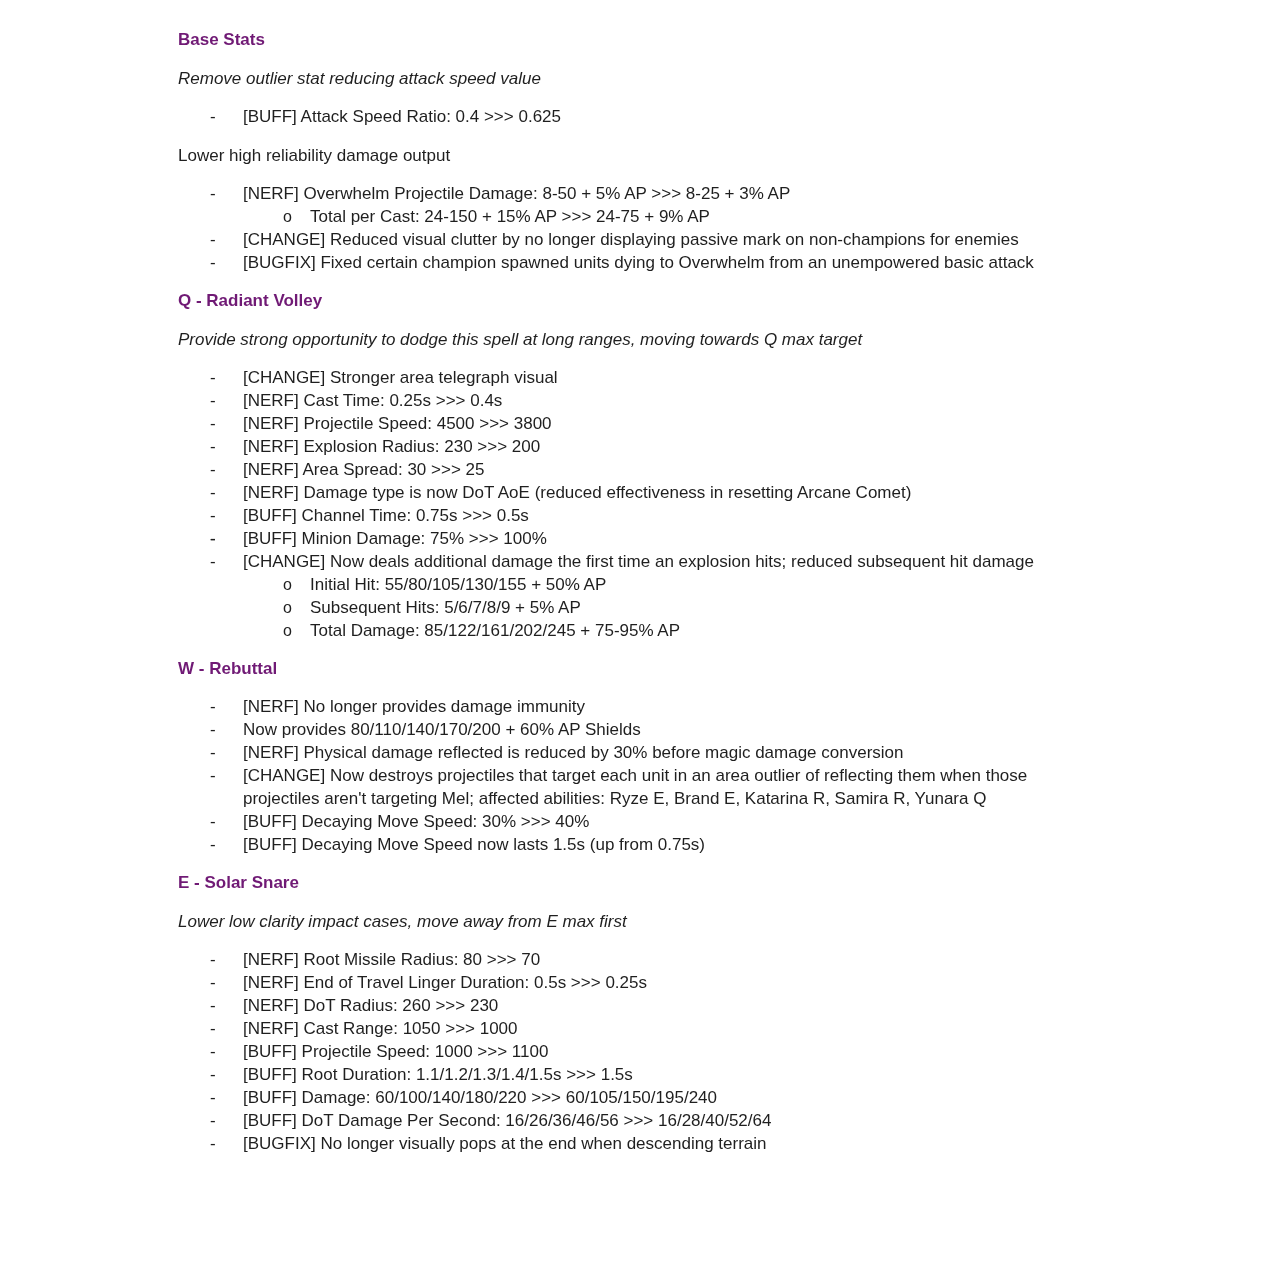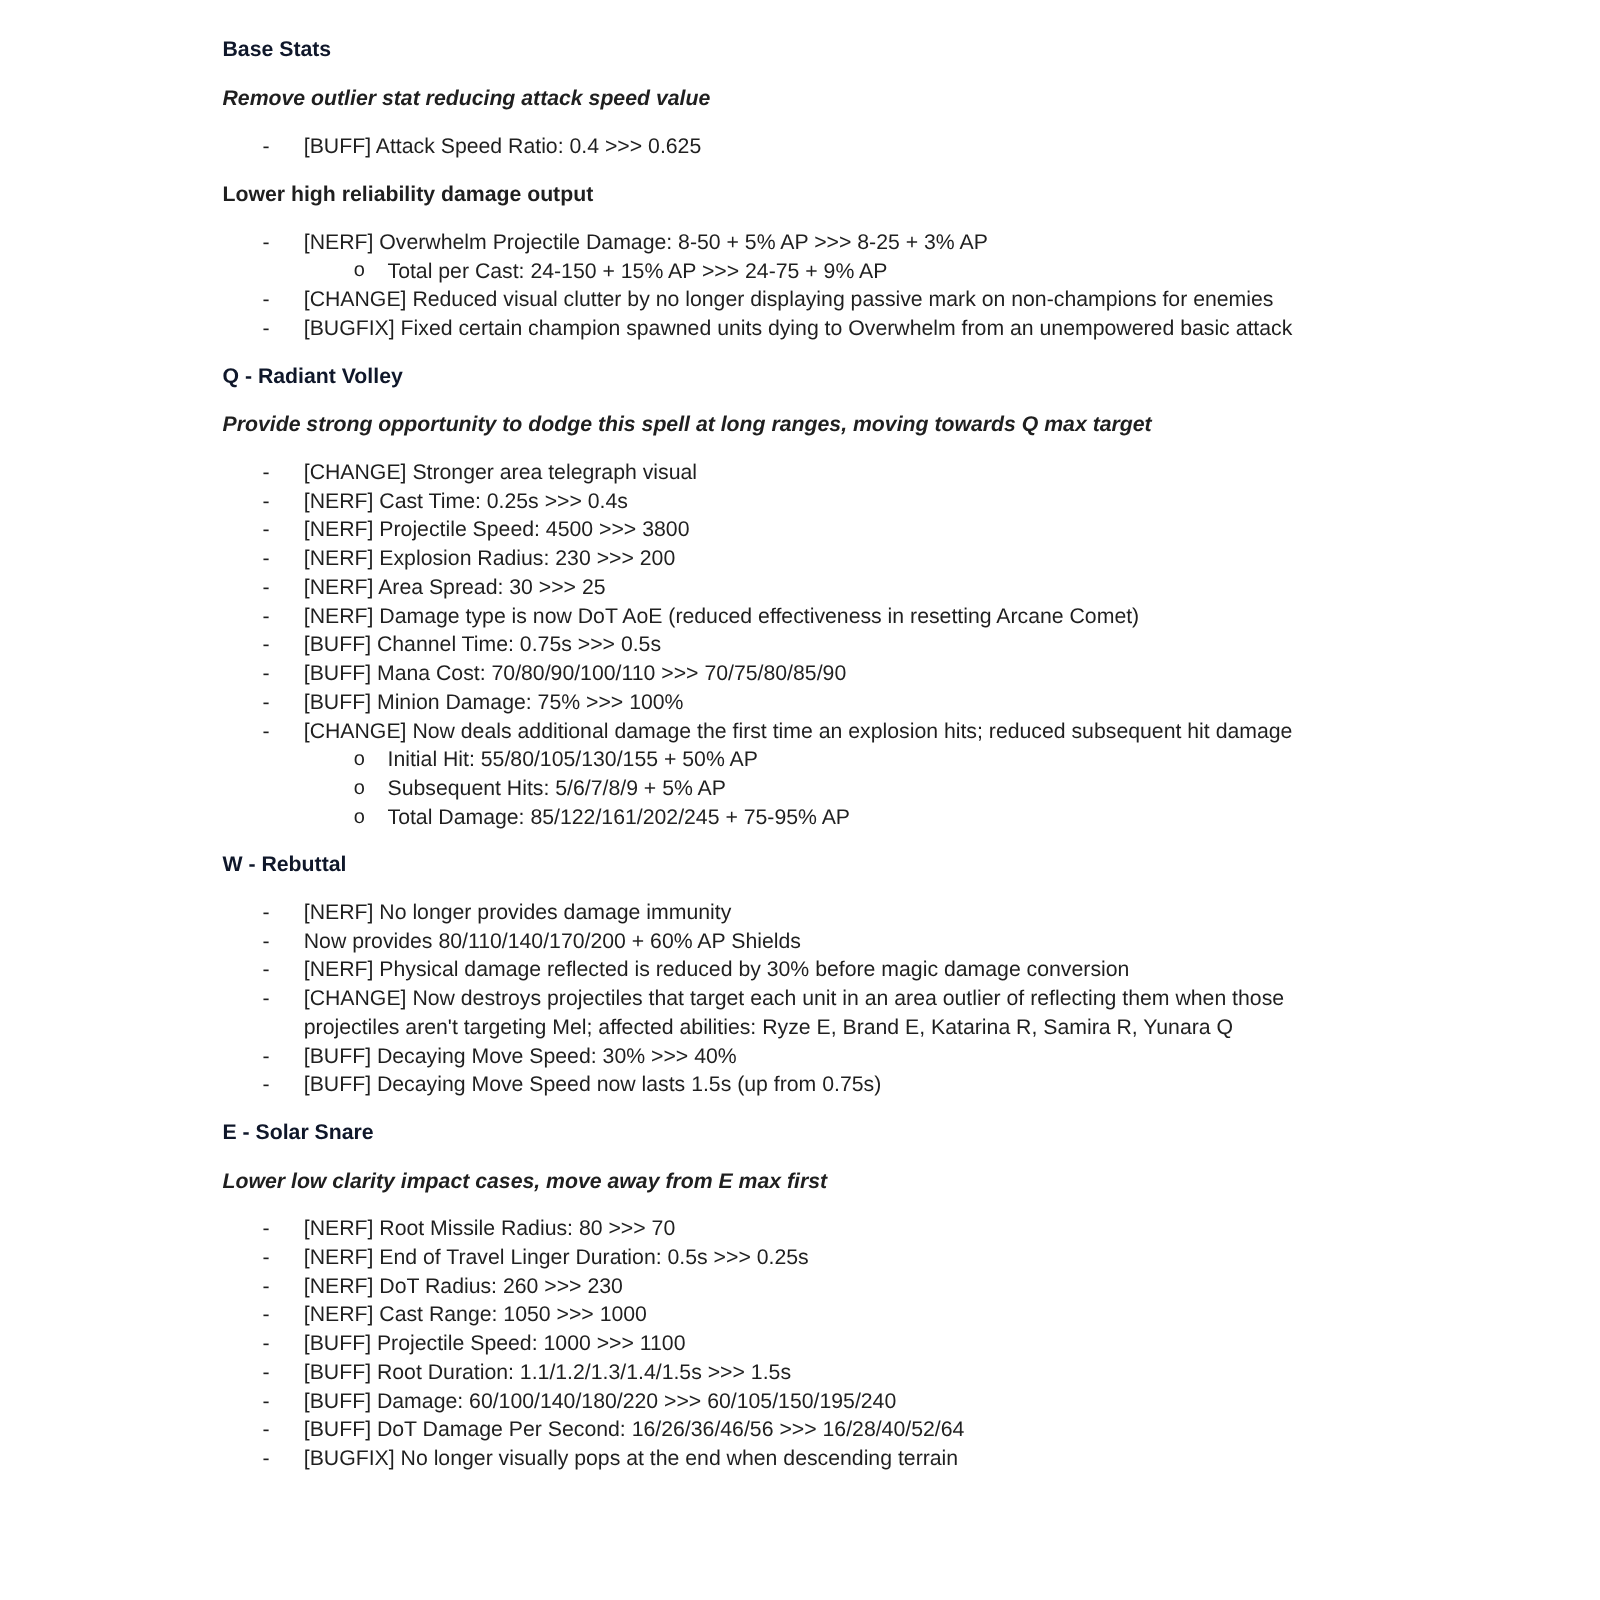--- a/index.html
+++ b/index.html
@@ -17,25 +17,25 @@
   .doc {
     box-sizing: border-box;
     width: 1280px;
     padding: 28px 40px 20px 178px;
   }
   .sec-title {
     font-size: 17px;
     font-weight: 700;
     line-height: 23px;
     margin: 0 0 15px 0;
-    color: #0f172a;
+    color: #701a75;
   }
   .sec-intro {
     font-size: 17px;
-    font-weight: 700;
+    font-weight: 400;
     line-height: 23px;
     margin: 16px 0 15px 0;
   }
   .sec-intro.italic {
     font-style: italic;
   }
   ul.changes {
     list-style: none;
     margin: 0 0 15px 0;
     padding: 0;
@@ -133,21 +133,20 @@
     <span class="item-text">[NERF] Damage type is now DoT AoE (reduced effectiveness in resetting Arcane Comet)</span>
   </li>
 
   <li class="item lvl1">
     <span class="marker">-</span>
     <span class="item-text">[BUFF] Channel Time: 0.75s &gt;&gt;&gt; 0.5s</span>
   </li>
 
   <li class="item lvl1">
     <span class="marker">-</span>
-    <span class="item-text">[BUFF] Mana Cost: 70/80/90/100/110 &gt;&gt;&gt; 70/75/80/85/90</span>
   </li>
 
   <li class="item lvl1">
     <span class="marker">-</span>
     <span class="item-text">[BUFF] Minion Damage: 75% &gt;&gt;&gt; 100%</span>
   </li>
 
   <li class="item lvl1">
     <span class="marker">-</span>
     <span class="item-text">[CHANGE] Now deals additional damage the first time an explosion hits; reduced subsequent hit damage</span>

